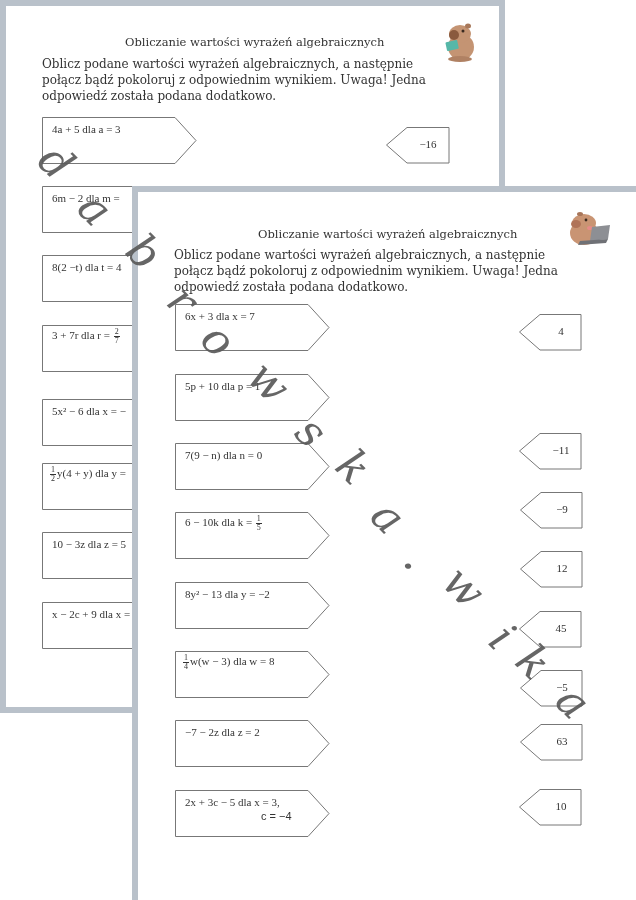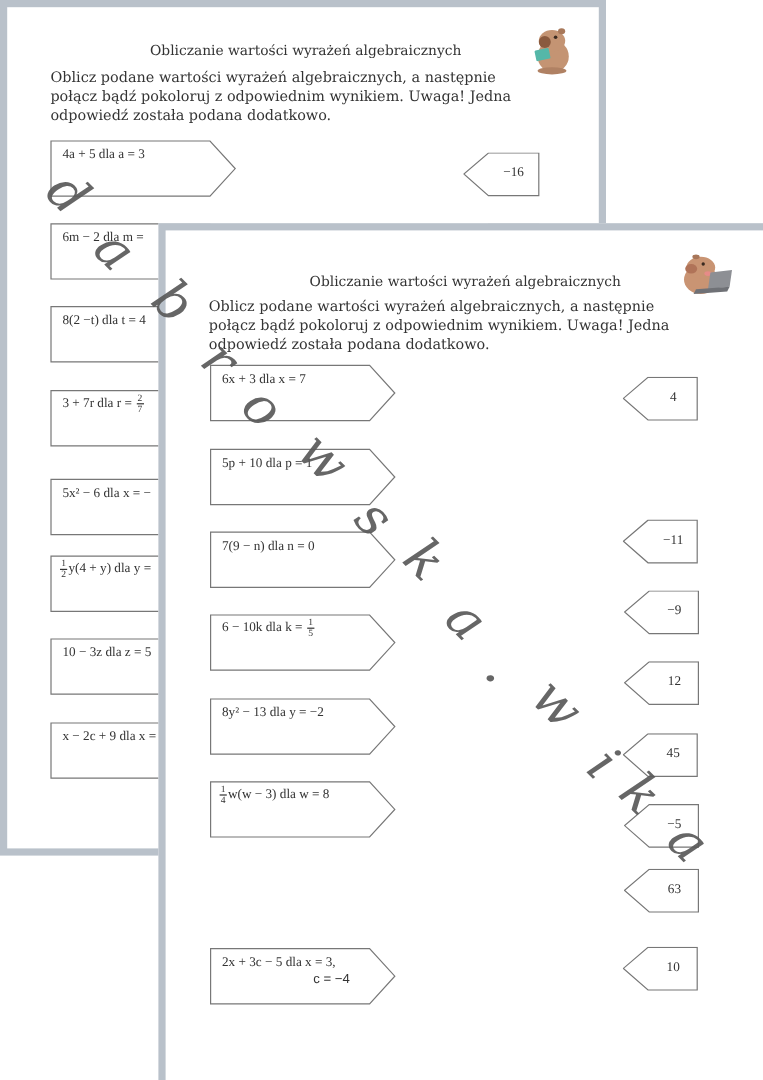--- a/index.html
+++ b/index.html
@@ -150,20 +150,26 @@
         <polygon points="0.5,0.5 133,0.5 154,23.5 133,46.5 0.5,46.5" fill="#fff" stroke="#777" stroke-width="1"></polygon>
       </svg>
     <span class="txt">8y² − 13  dla y = −2</span>
   </div>
   <div class="expr" style="left:37px; top:459px; width:160px; height:48px;">
     <svg width="160" height="48">
         <polygon points="0.5,0.5 133,0.5 154,23.5 133,46.5 0.5,46.5" fill="#fff" stroke="#777" stroke-width="1"></polygon>
       </svg>
     <span class="txt" style="top:3px; left:7px;"><span class="frac"><span class="num">1</span><span class="den">4</span></span><span>w(w − 3)  dla w = 8</span></span>
   </div>
+  <div class="expr" style="left:37px; top:528px; width:160px; height:48px;">
+    <svg width="160" height="48">
+        <polygon points="0.5,0.5 133,0.5 154,23.5 133,46.5 0.5,46.5" fill="#fff" stroke="#777" stroke-width="1"></polygon>
+      </svg>
+    <span class="txt">−7 − 2z  dla z = 2</span>
+  </div>
   <div class="expr" style="left:37px; top:598px; width:160px; height:48px;">
     <svg width="160" height="48">
         <polygon points="0.5,0.5 133,0.5 154,23.5 133,46.5 0.5,46.5" fill="#fff" stroke="#777" stroke-width="1"></polygon>
       </svg>
     <span class="txt">2x + 3c − 5  dla x = 3,</span>
     <span class="txt2" style="left:86px; top:20px;">c = −4</span>
   </div>
 
   <div class="ans" style="left:381px; top:122px; width:64px; height:38px;">
     <svg width="64" height="38">

